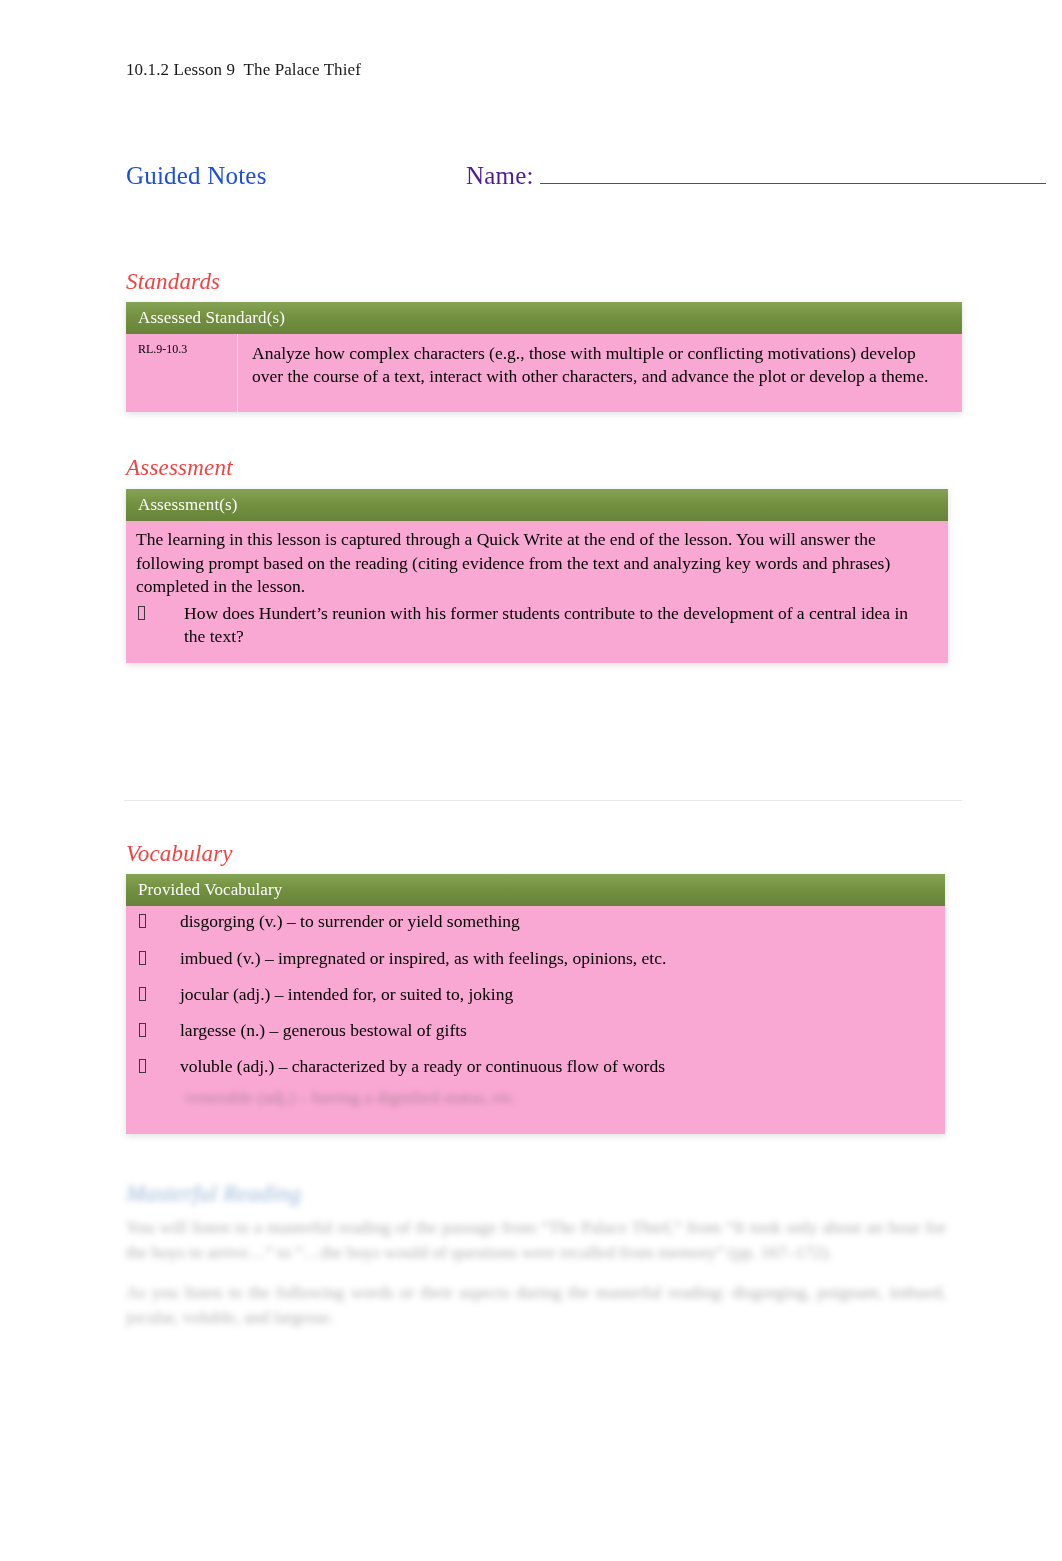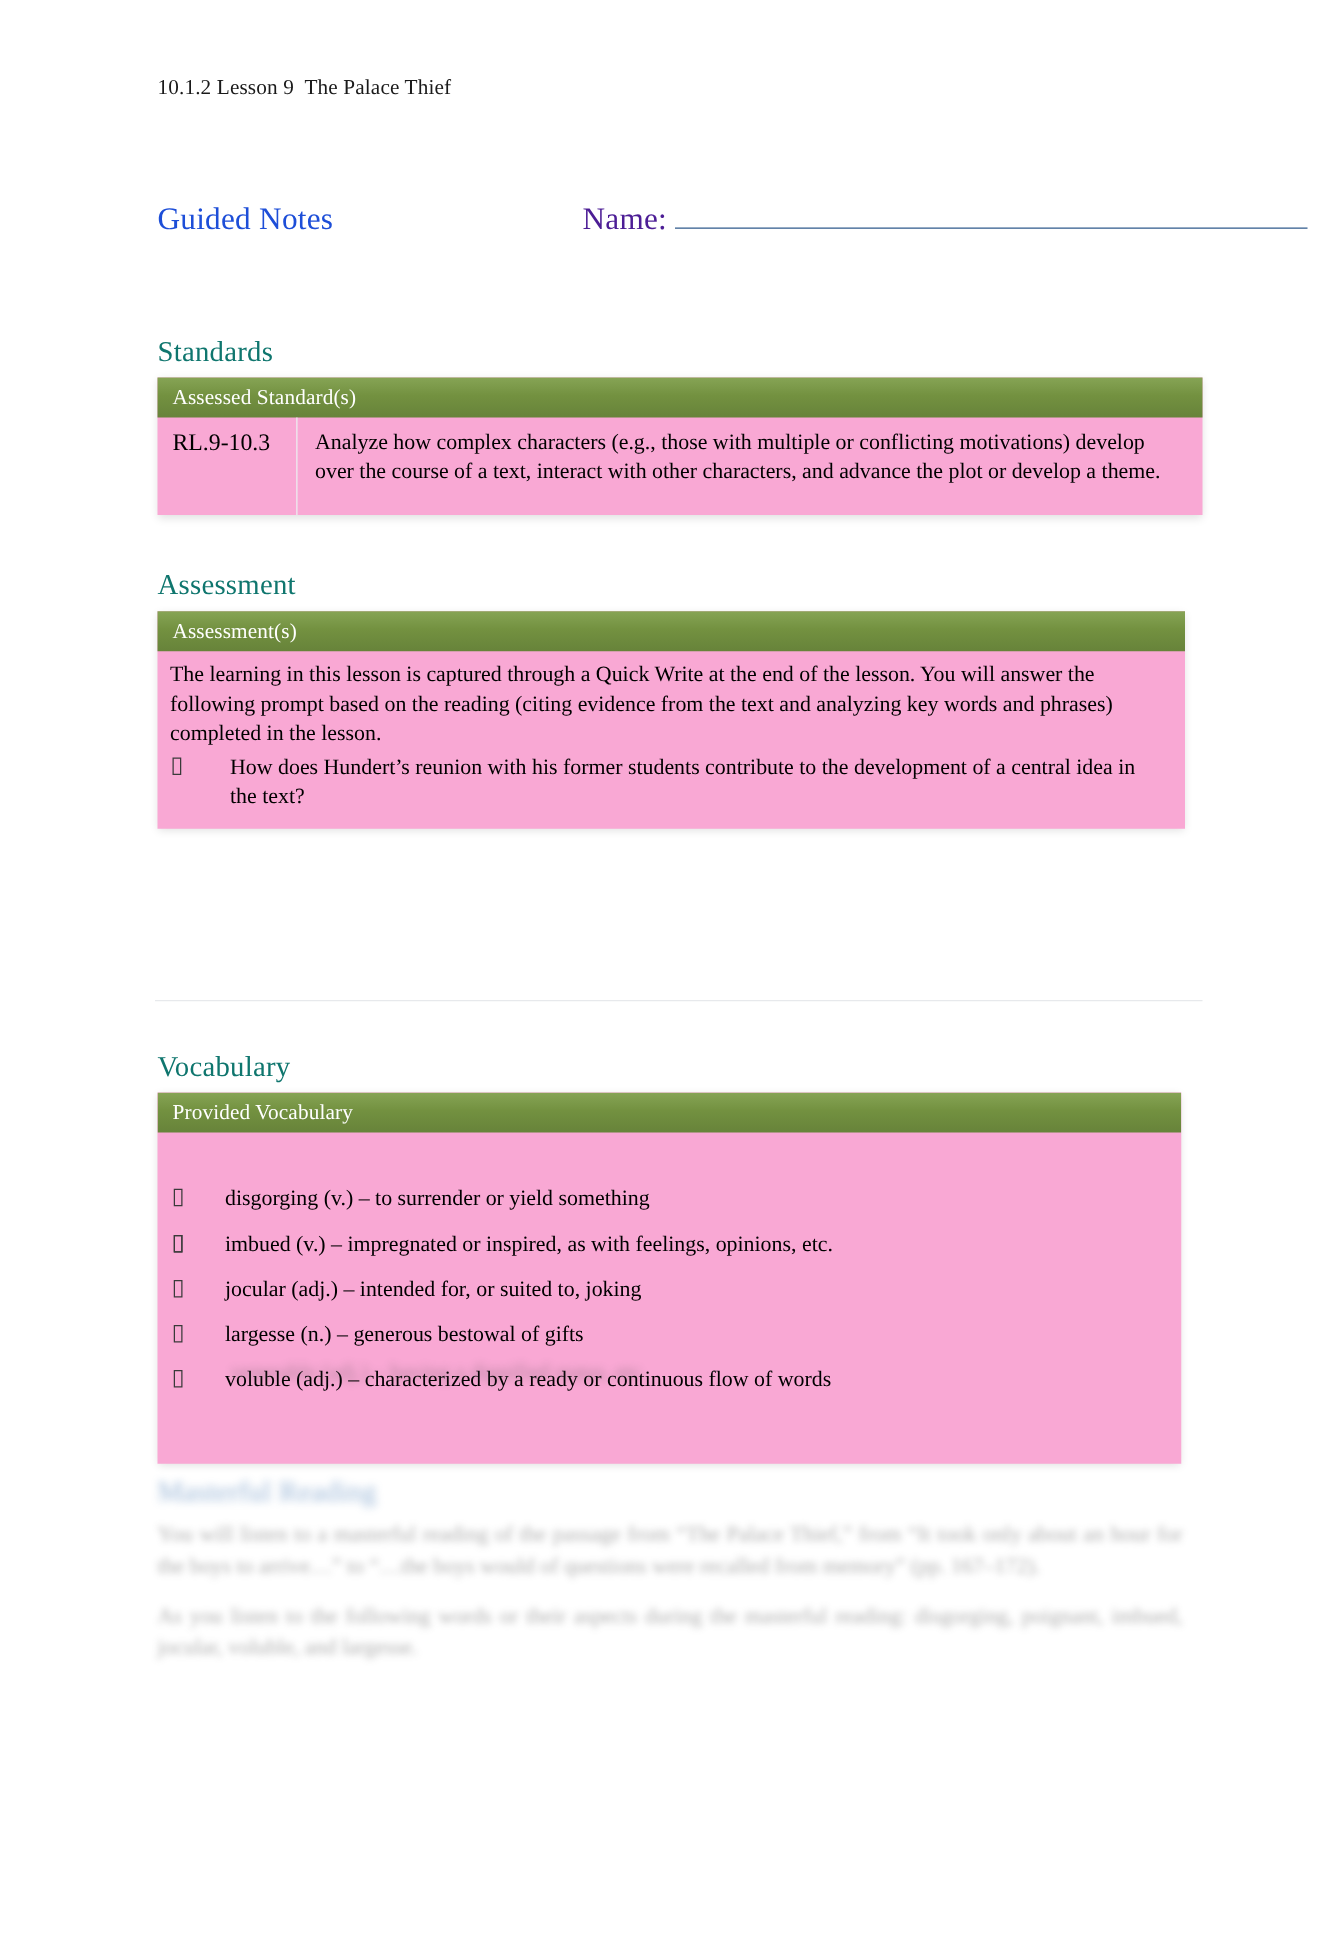--- a/index.html
+++ b/index.html
@@ -62,23 +62,24 @@
     border-bottom: 1.6px solid #2f5a8c;
     margin-left: 6px;
     margin-bottom: 4px;
     height: 0;
   }
 
   
   .section-heading {
     position: absolute;
     font-size: 23px;
-    color: #0f766e;
+    color: #ef4444;
     letter-spacing: 0.2px;
     line-height: 1.1;
+    font-style: italic;
   }
   .section-heading.blurred {
     color: #4579b4;
     filter: blur(3.2px);
     opacity: 0.55;
   }
 
   
   .tbl {
     position: absolute;
@@ -98,21 +99,21 @@
   }
 
   
   .std-row {
     display: flex;
     align-items: flex-start;
   }
   .std-code {
     flex: 0 0 112px;
     padding: 8px 6px 10px 12px;
-    font-size: 19px;
+    font-size: 12px;
     line-height: 1.32;
     border-right: 1px solid #eceef0;
     min-height: 78px;
     box-sizing: border-box;
   }
   .std-text {
     flex: 1 1 auto;
     padding: 8px 18px 12px 14px;
     font-size: 17.5px;
     line-height: 1.32;
@@ -225,21 +226,21 @@
       <div style="height:14px"></div>
     </div>
   </div>
 
   <div class="divider" style="top:800px;"></div>
 
   <div class="section-heading" style="left:126px; top:841px;">Vocabulary</div>
 
   <div class="tbl" style="left:126px; top:874px; width:819px; overflow:hidden;">
     <div class="tbl-head">Provided Vocabulary</div>
-    <div class="tbl-body" style="padding-top:4px;margin-top:37px;">
+    <div class="tbl-body" style="padding-top:4px;">
       <ul class="tofu-list vocab">
         <li>
           <span class="tofu"></span>
           <span>disgorging (v.) – to surrender or yield something</span>
         </li>
         <li>
           <span class="tofu"></span>
         </li>
         <li>
           <span class="tofu"></span>

